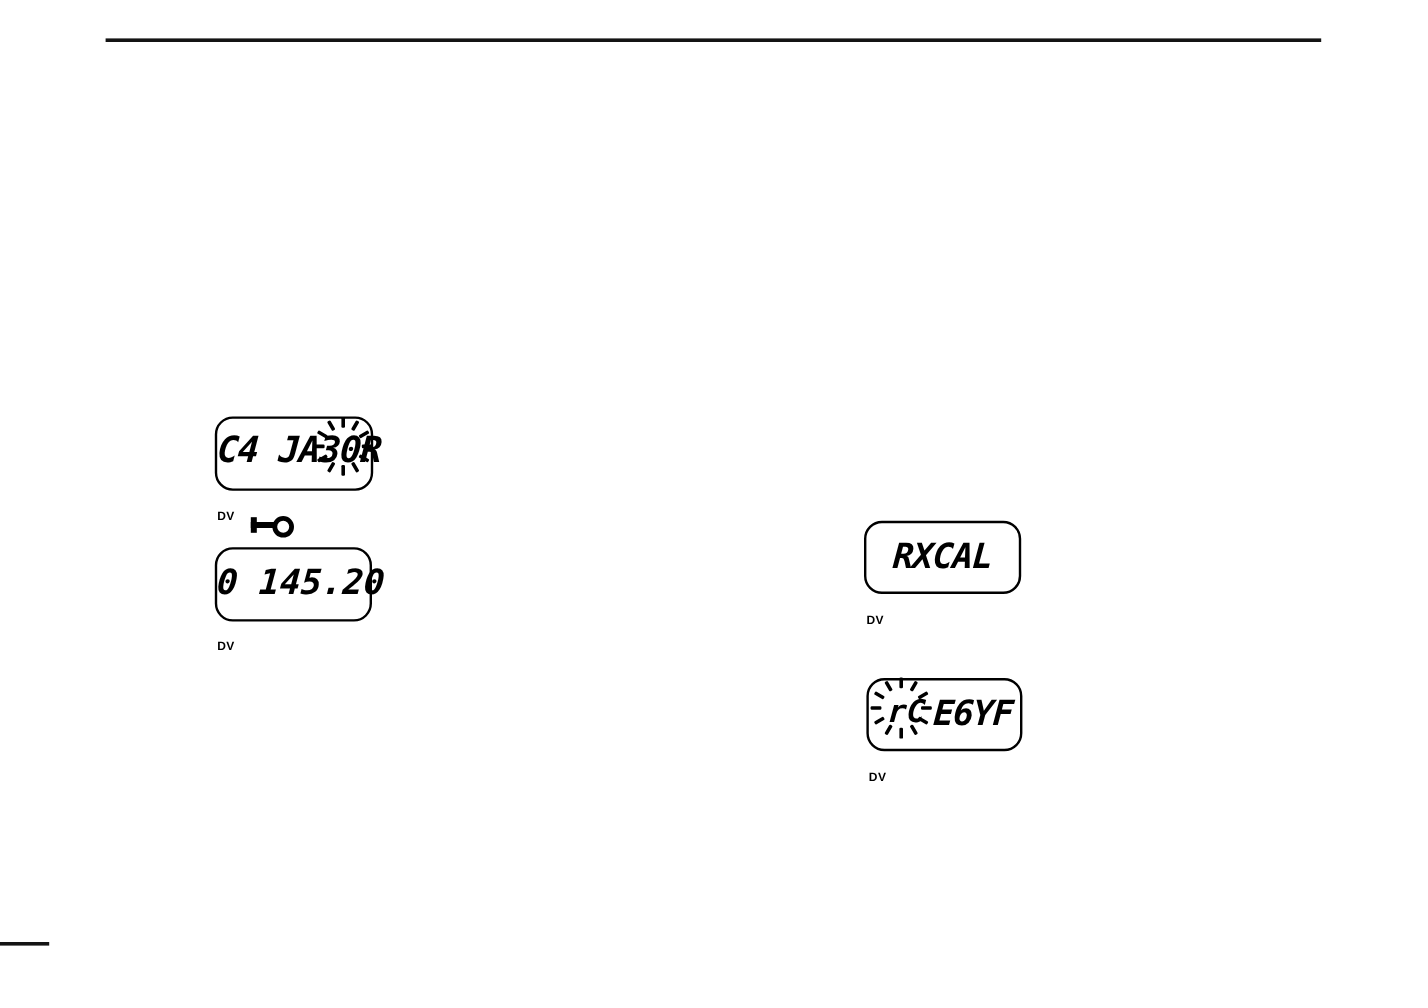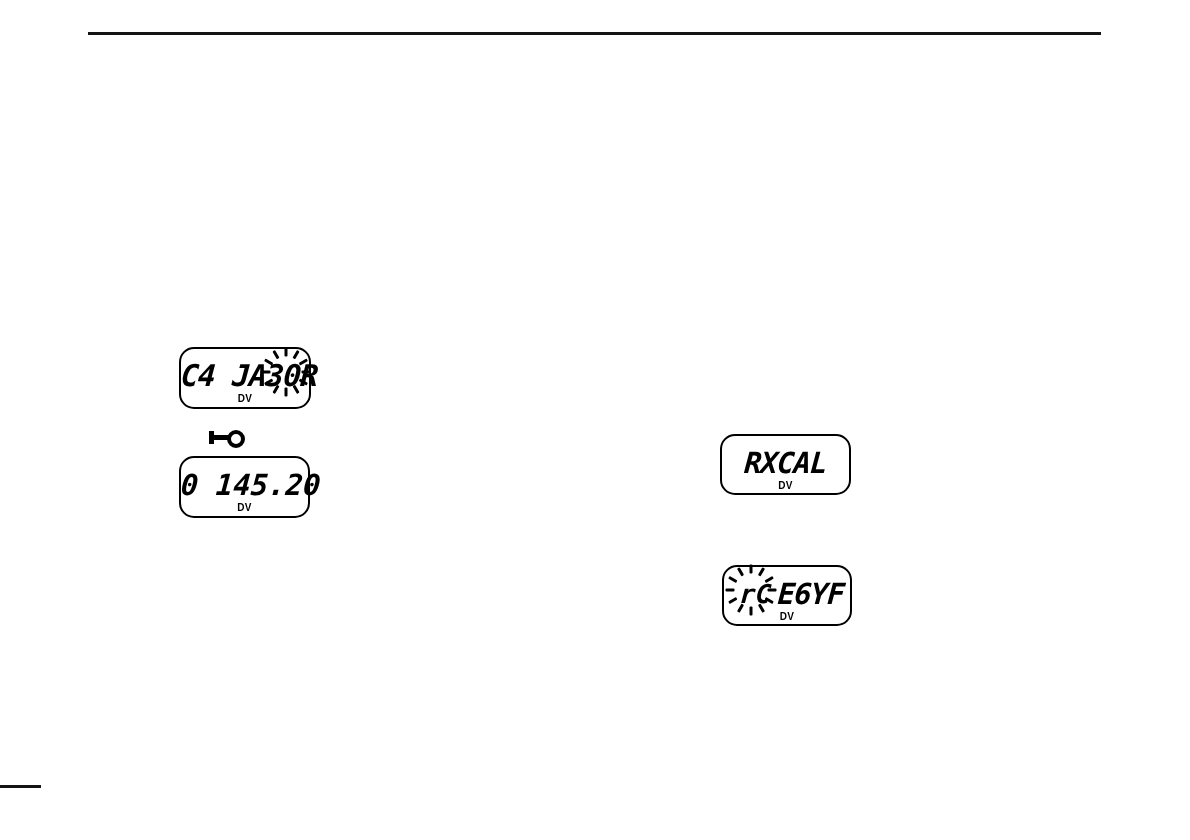--- a/index.html
+++ b/index.html
@@ -53,26 +53,27 @@
     text-align: center;
     font-family: "DejaVu Sans Mono", monospace;
     font-weight: 700;
     color: #000000;
     white-space: pre;
   }
   .dv {
     position: absolute;
     left: 0;
     right: 0;
-    text-align: center;
+    text-align: left;
     font-family: "Liberation Sans", sans-serif;
     font-weight: 700;
     font-size: 10px;
     letter-spacing: 0.4px;
     color: #000000;
+    margin-top: 32px;
   }
 
   
   #lcd-callsign-entry { left: 179px; top: 347px; width: 132px; height: 62px; }
   #lcd-callsign-entry .seg {
     top: 9px;
     font-size: 30px;
     letter-spacing: -1px;
     font-style: italic;
     transform: skewX(-4deg);

